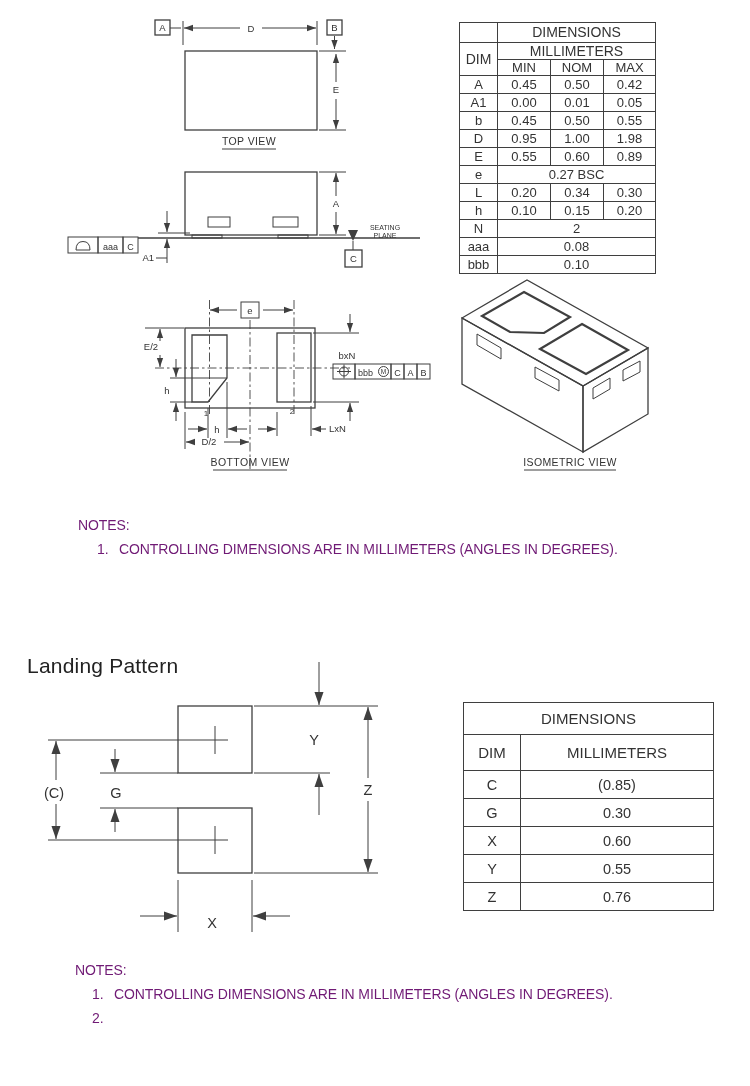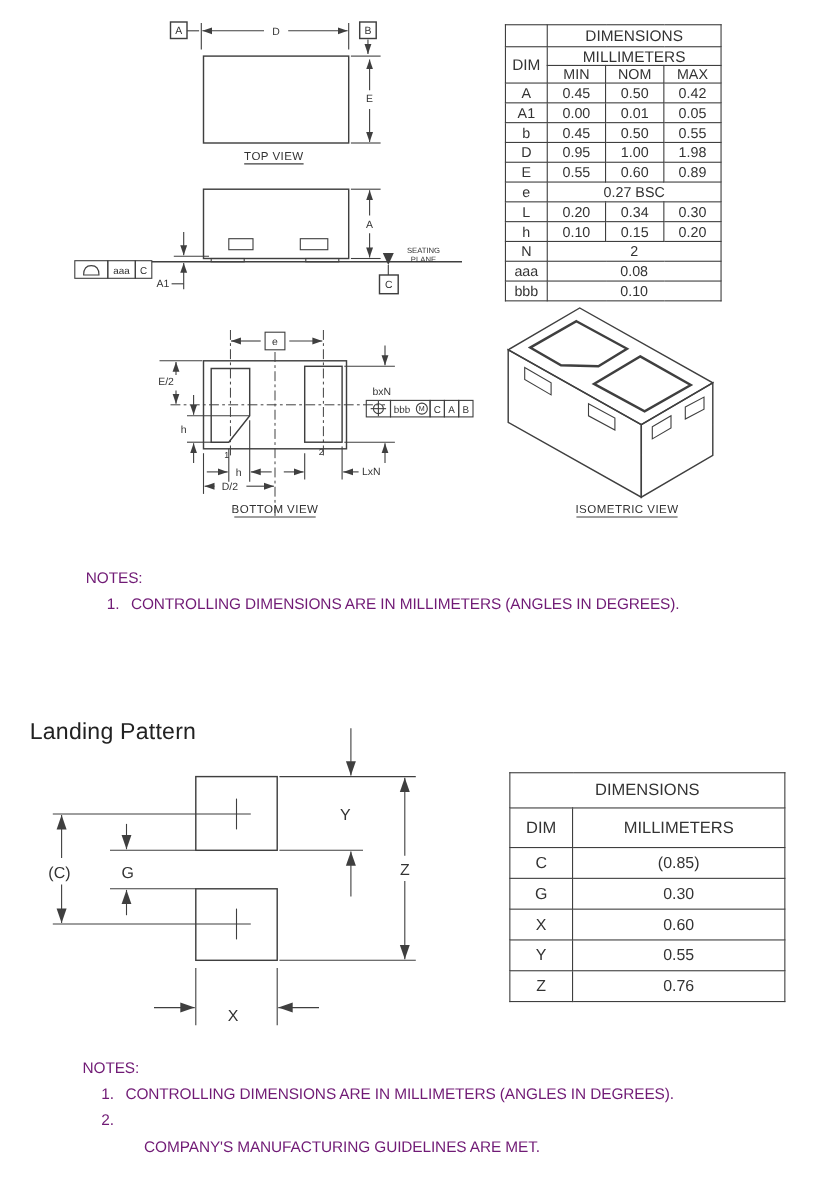--- a/index.html
+++ b/index.html
@@ -379,18 +379,15 @@
 
   <div class="notes notes-bottom">
     <div class="nh">NOTES:</div>
     <div class="note-row">
       <span class="note-num">1.</span>
       <span class="note-text">CONTROLLING DIMENSIONS ARE IN MILLIMETERS (ANGLES IN DEGREES).</span>
     </div>
     <div class="note-row">
       <span class="note-num">2.</span>
     </div>
-    <div class="note-row note-cont">
-      <span class="note-text">COMPANY'S MANUFACTURING GUIDELINES ARE MET.</span>
-    </div>
   </div>
 
 </div>
 
 </body></html>

